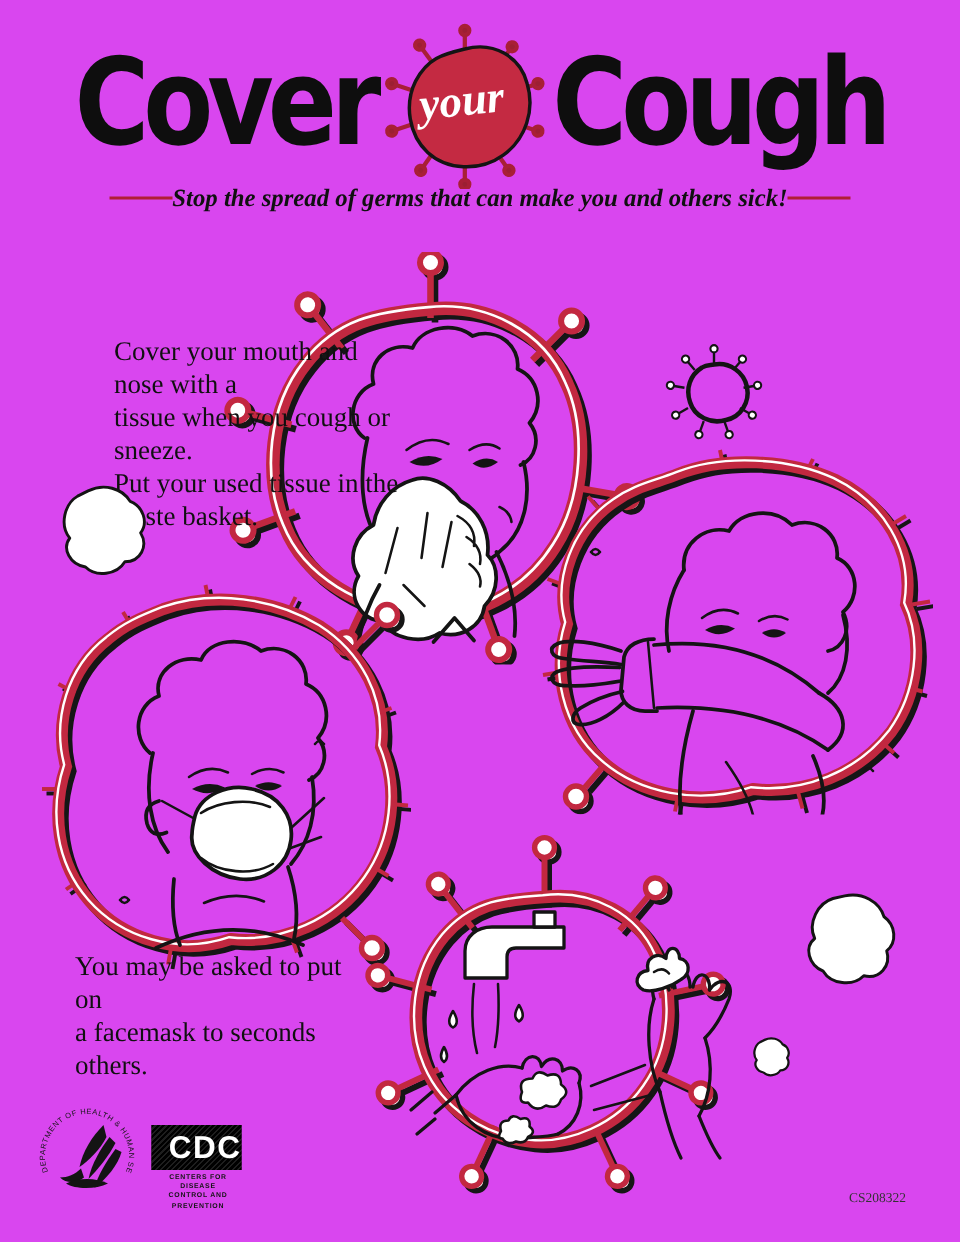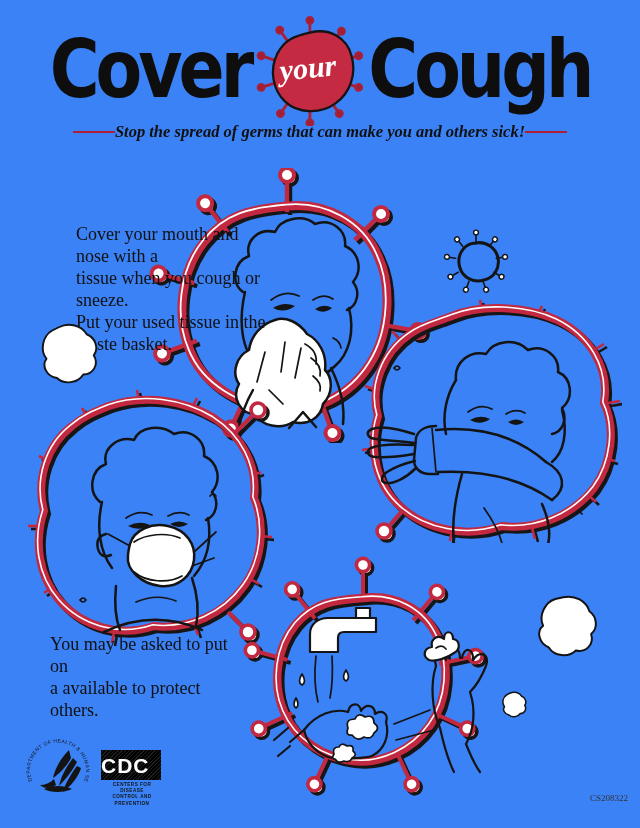--- a/index.html
+++ b/index.html
@@ -1,17 +1,17 @@
 <!DOCTYPE html>
 <html><head>
 <meta charset="utf-8">
 <style>
   html,body { margin:0; padding:0; background:#ffffff; }
   .page {
-    position:relative; width:640px; height:828px; background:#3b82f6;
+    position:relative; width:640px; height:828px; background:#d946ef;
     overflow:hidden; font-family:"Liberation Serif", serif; color:#141414;
   }
   
   .header { position:absolute; top:22px; left:0; width:640px; text-align:center; }
   .title-row { display:flex; justify-content:center; align-items:center; height:96px; }
   .title-word {
     font-family:"DejaVu Sans", sans-serif; font-weight:800; font-size:68px;
     letter-spacing:-4px; color:#0e0e0e; line-height:1; transform:scaleY(1.18);
   }
   .title-germ { position:relative; width:122px; height:110px; margin:0 -2px; flex:0 0 auto; }
@@ -33,33 +33,33 @@
   }
   
   .art { fill:none; stroke:#141414; stroke-width:2.5; stroke-linecap:round; stroke-linejoin:round; }
   .art .ink { fill:#141414; stroke:none; }
   .art .paper { fill:#ffffff; }
   .thin { stroke-width:1.7; }
   
   .hhs-logo { position:absolute; left:24px; top:735px; width:68px; height:68px; }
   .cdc-logo { position:absolute; left:101px; top:750px; width:62px; }
   .cdc-box {
-    width:60px; height:30px; background:#0a0a0a; display:flex; align-items:center; justify-content:flex-start;
+    width:60px; height:30px; background:#0a0a0a; display:flex; align-items:center; justify-content:flex-end;
     background-image:repeating-linear-gradient(135deg,#000 0 1.6px,#1e1e1e 1.6px 2.6px);
   }
   .cdc-acronym {
     font-family:"Liberation Sans", sans-serif; font-weight:bold; font-size:21px;
     color:#ffffff; letter-spacing:1px; line-height:1;
   }
   .cdc-tagline {
     margin-top:2px; font-family:"Liberation Sans", sans-serif; font-weight:bold;
     font-size:4.6px; letter-spacing:0.5px; line-height:1.35; color:#141414;
     white-space:pre-line; text-align:center;
   }
-  .doc-code { position:absolute; left:566px; top:793px; font-size:9px; color:#333;margin-left:24px; }
+  .doc-code { position:absolute; left:566px; top:793px; font-size:9px; color:#333; }
 </style>
 </head>
 <body>
 
 <div class="page">
 
   <div class="header">
     <div class="title-row">
       <span class="title-word">Cover</span>
       <span class="title-germ">
@@ -343,21 +343,21 @@
         <path class="thin" d="M 110,162 C 122,172 144,174 158,166"></path>
         <path d="M 92,176 C 90,196 92,210 96,220"></path>
         <path d="M 168,168 C 174,186 175,202 172,216"></path>
         <path d="M 80,222 C 114,206 146,206 178,220"></path>
         <path class="thin" d="M 112,192 C 126,186 140,186 152,191"></path>
         <path class="thin" d="M 56,190 q 3,-4 6,0 q -3,4 -6,0 M 186,86 q 3,-4 6,0"></path>
       </g>
     </svg>
   </div>
   <div class="caption" style="left:50px; top:634px; width:185px;">You may be asked to put on
-a available to protect others.</div>
+a facemask to seconds others.</div>
 
   <div class="panel" style="left:228px; top:550px; width:270px; height:255px;">
     <svg viewBox="0 0 270 255">
       <defs>
         <g id="g4">
           <path d="M 135,48 C 168,44 198,60 210,88 C 222,114 220,150 202,175 C 184,201 152,214 126,211 C 96,208 68,190 56,162 C 44,134 48,98 68,74 C 86,53 105,50 135,48 Z" fill="none" stroke-width="8.5"></path>
           <g stroke-width="4" fill="none">
             <g transform="rotate(0 135 130)">
                 <line x1="135" y1="52" x2="135" y2="22"></line>
                 <circle cx="135" cy="15" r="6.6" fill="#fff" stroke-width="3.6"></circle>

